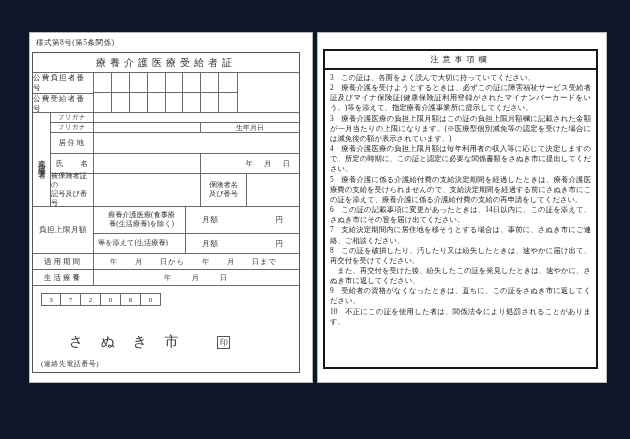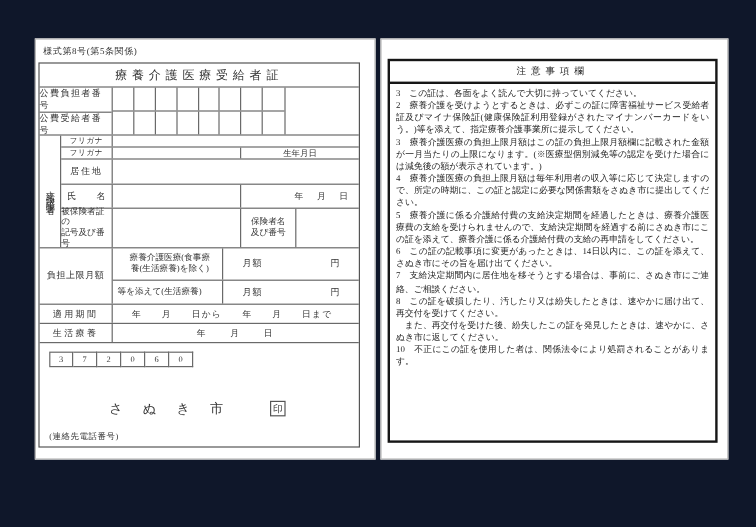--- a/index.html
+++ b/index.html
@@ -75,21 +75,21 @@
   .periodcontent .p2 { margin-left:auto; margin-right:22px; }
   .issuecontent { flex:1; display:flex; align-items:center; justify-content:center; font-size:7.3px; letter-spacing:2px; }
 
   .cityrow { flex:1; display:flex; }
   .city-lbl { width:61px; border-right:1px solid #6a6a6a; display:flex; flex-direction:column; align-items:center; justify-content:center; gap:3px; line-height:1.2; }
   .city-content { flex:1; position:relative; }
   .codecells { position:absolute; left:8px; top:7px; display:flex; }
   .codecell { width:20px; height:13px; border:1px solid #6a6a6a; border-left:none; display:flex; align-items:center; justify-content:center; font-size:7px; }
   .codecell:first-child { border-left:1px solid #6a6a6a; }
   .city-line { position:absolute; left:0; top:47px; width:100%; display:flex; align-items:center; }
-  .city-name { margin-left:58px; font-size:11px; letter-spacing:7px; }
+  .city-name { margin-left:36px; font-size:14px; letter-spacing:7px; }
   .seal { margin-left:32px; width:13px; height:13px; border:1px solid #555; display:flex; align-items:center; justify-content:center; font-size:8px; }
   .contact { position:absolute; left:8px; top:73px; font-size:7px; letter-spacing:0.5px; }
 
   
   .notes-box { position:absolute; left:5px; top:16px; width:275px; height:320px; border:2px solid #161616; background:#fff; display:flex; flex-direction:column; }
   .notes-header { height:19px; border-bottom:2px solid #161616; display:flex; align-items:center; justify-content:center; font-size:8px; letter-spacing:4px; color:#222; }
   .notes-body { flex:1; padding:3px 5px 2px 5px; overflow:hidden; }
   .notes-body p { font-size:7.35px; line-height:1.385; text-align:justify; white-space:pre-wrap; color:#232323; }
 </style>
 </head>
@@ -238,18 +238,19 @@
       <div class="notes-body">
         <p>3　この証は、各面をよく読んで大切に持っていてください。</p>
         <p>2　療養介護を受けようとするときは、必ずこの証に障害福祉サービス受給者証及びマイナ保険証(健康保険証利用登録がされたマイナンバーカードをいう。)等を添えて、指定療養介護事業所に提示してください。</p>
         <p>3　療養介護医療の負担上限月額はこの証の負担上限月額欄に記載された金額が一月当たりの上限になります。(※医療型個別減免等の認定を受けた場合には減免後の額が表示されています。)</p>
         <p>4　療養介護医療の負担上限月額は毎年利用者の収入等に応じて決定しますので、所定の時期に、この証と認定に必要な関係書類をさぬき市に提出してください。</p>
         <p>5　療養介護に係る介護給付費の支給決定期間を経過したときは、療養介護医療費の支給を受けられませんので、支給決定期間を経過する前にさぬき市にこの証を添えて、療養介護に係る介護給付費の支給の再申請をしてください。</p>
         <p>6　この証の記載事項に変更があったときは、14日以内に、この証を添えて、さぬき市にその旨を届け出てください。</p>
         <p>7　支給決定期間内に居住地を移そうとする場合は、事前に、さぬき市にご連絡、ご相談ください。</p>
         <p>8　この証を破損したり、汚したり又は紛失したときは、速やかに届け出て、再交付を受けてください。</p>
         <p>　また、再交付を受けた後、紛失したこの証を発見したときは、速やかに、さぬき市に返してください。</p>
+        <p>9　受給者の資格がなくなったときは、直ちに、この証をさぬき市に返してください。</p>
         <p>10　不正にこの証を使用した者は、関係法令により処罰されることがあります。</p>
       </div>
     </div>
   </div>
 
 </div>
 
 </body></html>

